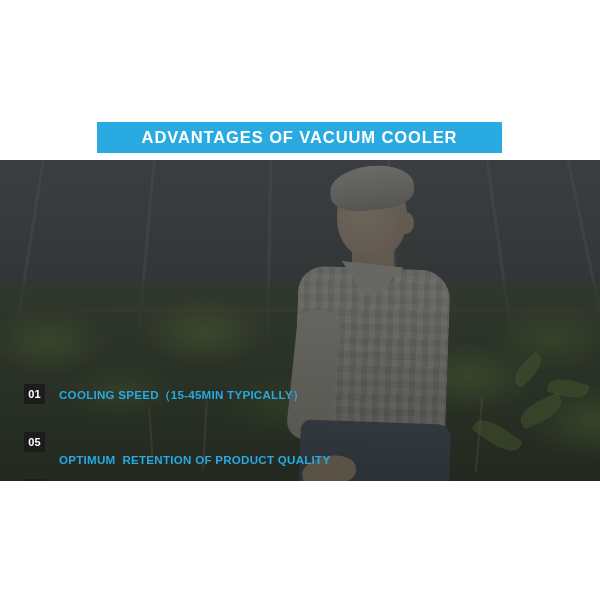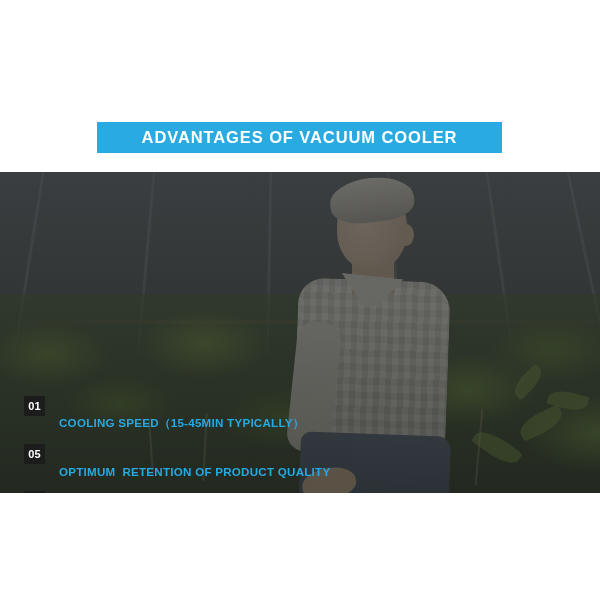--- a/index.html
+++ b/index.html
@@ -40,21 +40,21 @@
     font-weight: bold;
     letter-spacing: 0.9px;
     white-space: nowrap;
     line-height: 1;
   }
 
   
   .photo-panel {
     position: absolute;
     left: 0;
-    top: 172px;
+    top: 160px;
     width: 600px;
     height: 321px;
     overflow: hidden;
     background: #3c3f3e;
   }
 
   
   .gh-sky {
     position: absolute;
     left: 0; top: 0;
@@ -233,21 +233,21 @@
     color: #27a9e1;
     font-size: 11.6px;
     font-weight: bold;
     letter-spacing: 0.25px;
     white-space: pre;
     line-height: 16px;
   }
 
   
   .i1 { left: 24px; top: 224px; }
-  .i1 .adv-text { margin-left: 14px; margin-top: 19px; }
+  .i1 .adv-text { margin-left: 14px; margin-top: 3px; }
 
   .i2 { left: 24px; top: 272px; }
   .i2 .adv-text { margin-left: 14px; margin-top: 20px; }
 
   .i3 { left: 24px; top: 319px; }
 </style>
 </head>
 <body>
 
 <div class="page">

